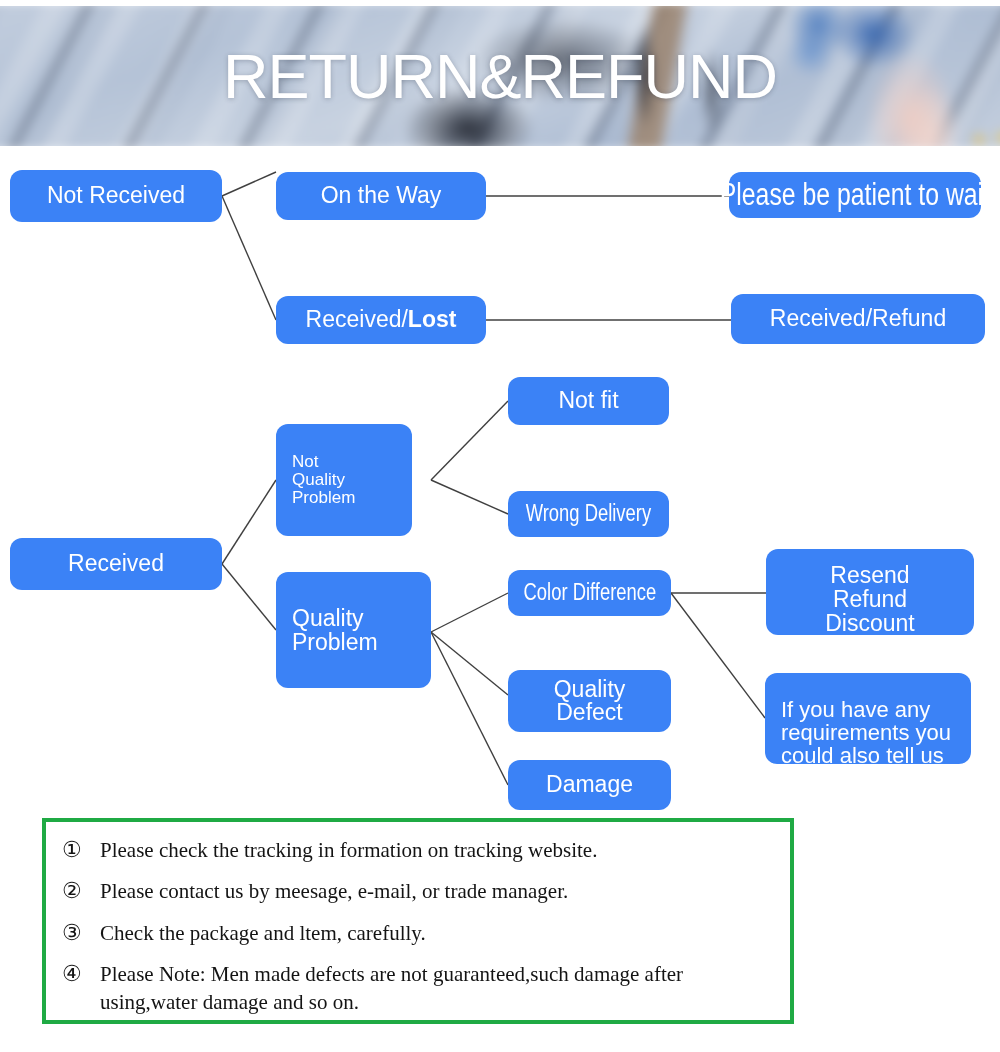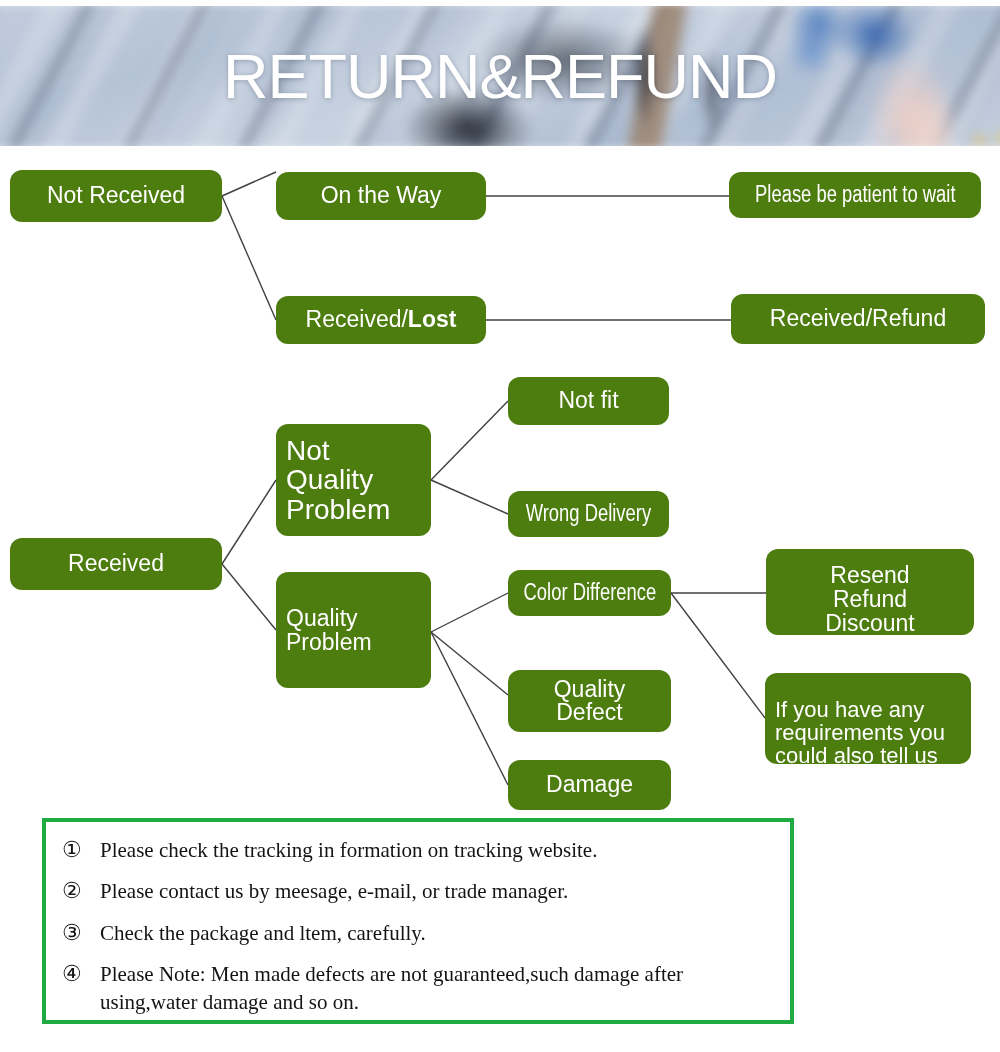--- a/index.html
+++ b/index.html
@@ -89,26 +89,26 @@
   #connectors {
     position: absolute;
     left: 0;
     top: 0;
     width: 1000px;
     height: 680px;
   }
   .node {
     position: absolute;
     box-sizing: border-box;
-    background: #4d7c0f;
+    background: #3b82f6;
     border-radius: 12px;
     color: #ffffff;
     display: flex;
     align-items: center;
-    padding: 0 10px;
+    padding: 0 16px;
     line-height: 1.02;
     white-space: pre-line;
   }
   .node.center  { justify-content: center; text-align: center; }
   .node.left    { justify-content: flex-start; text-align: left; }
 
   
   #notes {
     position: absolute;
     left: 42px;
@@ -174,30 +174,30 @@
 
   <div class="node center" style="left: 10px; top: 24px; width: 212px; height: 52px; font-size: 23px;">
     <span>Not Received</span>
   </div>
   <div class="node center" style="left: 276px; top: 26px; width: 210px; height: 48px; font-size: 23px;">
     <span>On the Way</span>
   </div>
   <div class="node center" style="left: 276px; top: 150px; width: 210px; height: 48px; font-size: 23px;">
     <span>Received/<b>Lost</b></span>
   </div>
-  <div class="node center" style="left: 729px; top: 26px; width: 252px; height: 46px; font-size: 23px;">
+  <div class="node center" style="left: 729px; top: 26px; width: 252px; height: 46px; font-size: 31px;">
     <span style="display: inline-block; transform: scaleX(0.8); transform-origin: center center; white-space: nowrap;">Please be patient to wait</span>
   </div>
   <div class="node center" style="left: 731px; top: 148px; width: 254px; height: 50px; font-size: 23px;">
     <span>Received/Refund</span>
   </div>
   <div class="node center" style="left: 10px; top: 392px; width: 212px; height: 52px; font-size: 23px;">
     <span>Received</span>
   </div>
-  <div class="node left" style="left: 276px; top: 278px; width: 155px; height: 112px; font-size: 28px; line-height: 1.05;">
+  <div class="node left" style="left: 276px; top: 278px; width: 136px; height: 112px; font-size: 17px; line-height: 1.05;">
     <span style="white-space: pre-line;">Not
 Quality
 Problem</span>
   </div>
   <div class="node left" style="left: 276px; top: 426px; width: 155px; height: 116px; font-size: 23px; line-height: 1.05;">
     <span style="white-space: pre-line;">Quality
 Problem</span>
   </div>
   <div class="node center" style="left: 508px; top: 231px; width: 161px; height: 48px; font-size: 23px;">
     <span>Not fit</span>

